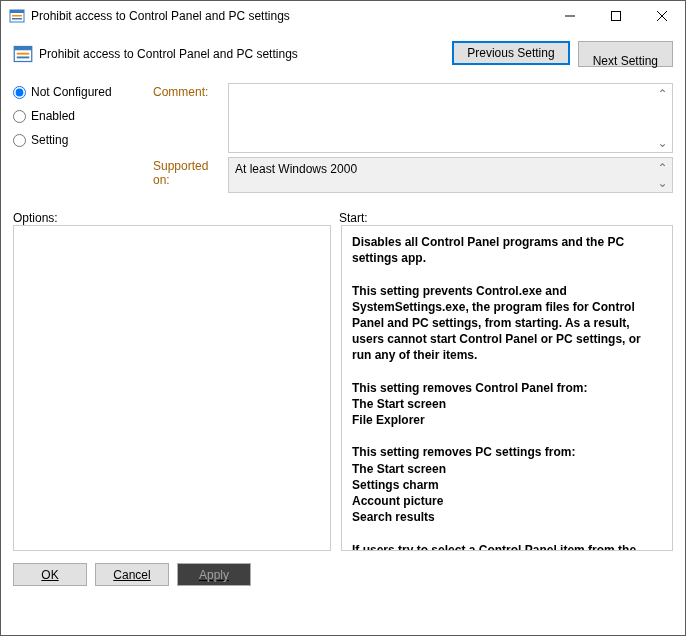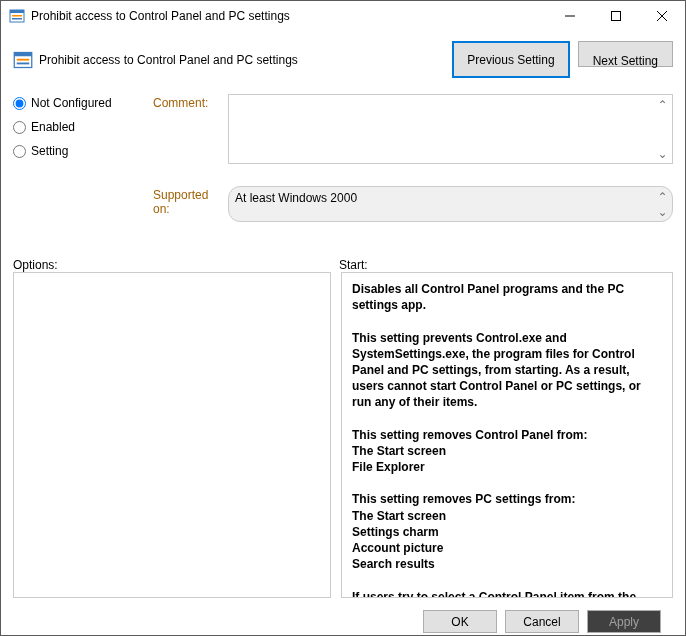--- a/index.html
+++ b/index.html
@@ -36,26 +36,26 @@
   .header-row .nav-btns { display:flex; gap:8px; }
   button.win {
     font-family: inherit;
     font-size: 12px;
     height: 23px;
     padding: 12px 14px;
     background: #e1e1e1;
     border: 1px solid #adadad;
     cursor: default;
   }
-  button.win.focused { border: 2px solid #0078d7; padding: 0 13px; height:37px; }
+  button.win.focused { border: 2px solid #0078d7; padding: 0 13px; height:24px; }
   button.win.disabled { color: #a0a0a0; background:#404040; }
   .main-grid {
     display: grid;
     grid-template-columns: 140px 75px 1fr;
-    row-gap: 22px;
+    row-gap: 4px;
     align-items: start;
     margin-bottom: 14px;
   }
   .radios { grid-column:1; grid-row: 1 / span 3; padding-top:2px; }
   .radio-row { display:flex; align-items:center; margin-bottom: 10px; gap:5px; }
   .radio-row input { margin:0; }
   .lbl { font-size:12px; color:#a16207; padding-top:2px; }
   .comment-box {
     grid-column:3; grid-row:1;
     height: 70px;
@@ -86,22 +86,23 @@
   .section-labels .opt { width: 326px; }
   .panes { display:flex; gap:10px;font-weight:bold; }
   .options-box, .help-box {
     border:1px solid #cccccc;
     background:#fff;
     height: 326px;
   }
   .options-box { width: 318px;}
   .help-box { flex:1; padding:8px 10px 8px 10px; overflow:auto; line-height:1.35; white-space:pre-line; }
   .footer {
-    display:flex; justify-content:flex-end; gap:8px;
+    display:flex; gap:8px;
     padding: 12px 12px 0 0;
+    text-decoration: underline;
   }
   .footer button.win { width: 74px; padding:0; }
 </style>
 </head>
 <body>
 
 <div class="titlebar">
   <span class="icon">
     <svg width="16" height="16" viewBox="0 0 16 16">
       <rect x="1" y="2" width="14" height="12" fill="#fff" stroke="#3a7abf"></rect>
@@ -166,21 +167,21 @@
     </div>
 
     <div class="lbl" style="grid-column:2;grid-row:1;">Comment:</div>
     <div class="comment-box" style="grid-column:3;grid-row:1;position:relative;">
       <span></span>
       <span class="scroll-arrow scroll-up">⌃</span>
       <span class="scroll-arrow scroll-down">⌄</span>
     </div>
 
     <div class="lbl" style="grid-column:2;grid-row:2;">Supported on:</div>
-    <div class="support-box" style="grid-column:3;grid-row:2;border-radius:12px;">
+    <div class="support-box" style="grid-column:3;grid-row:2;">
       <span>At least Windows 2000</span>
       <span class="scroll-arrow scroll-up">⌃</span>
       <span class="scroll-arrow scroll-down">⌄</span>
     </div>
   </div>
 
   <div class="section-labels">
     <div class="opt">Options:</div>
     <div>Start:</div>
   </div>

